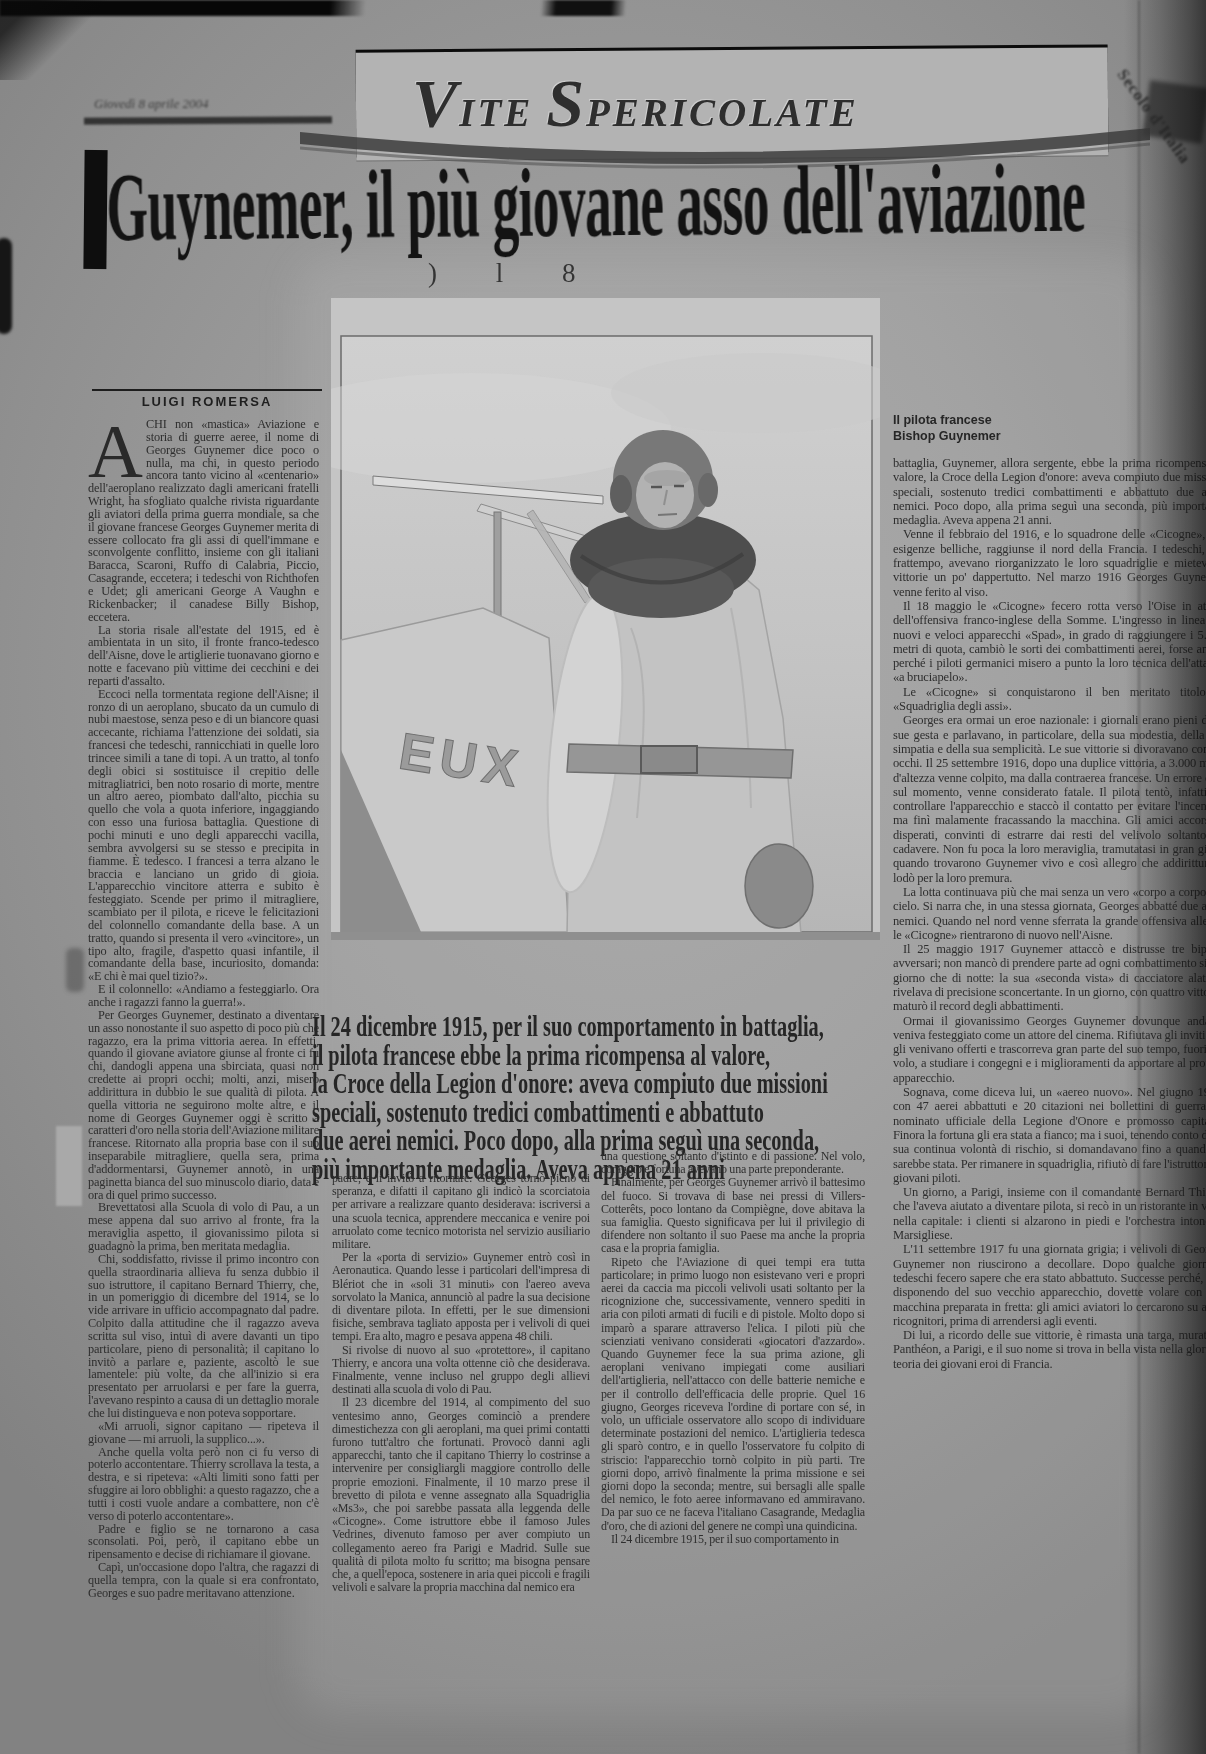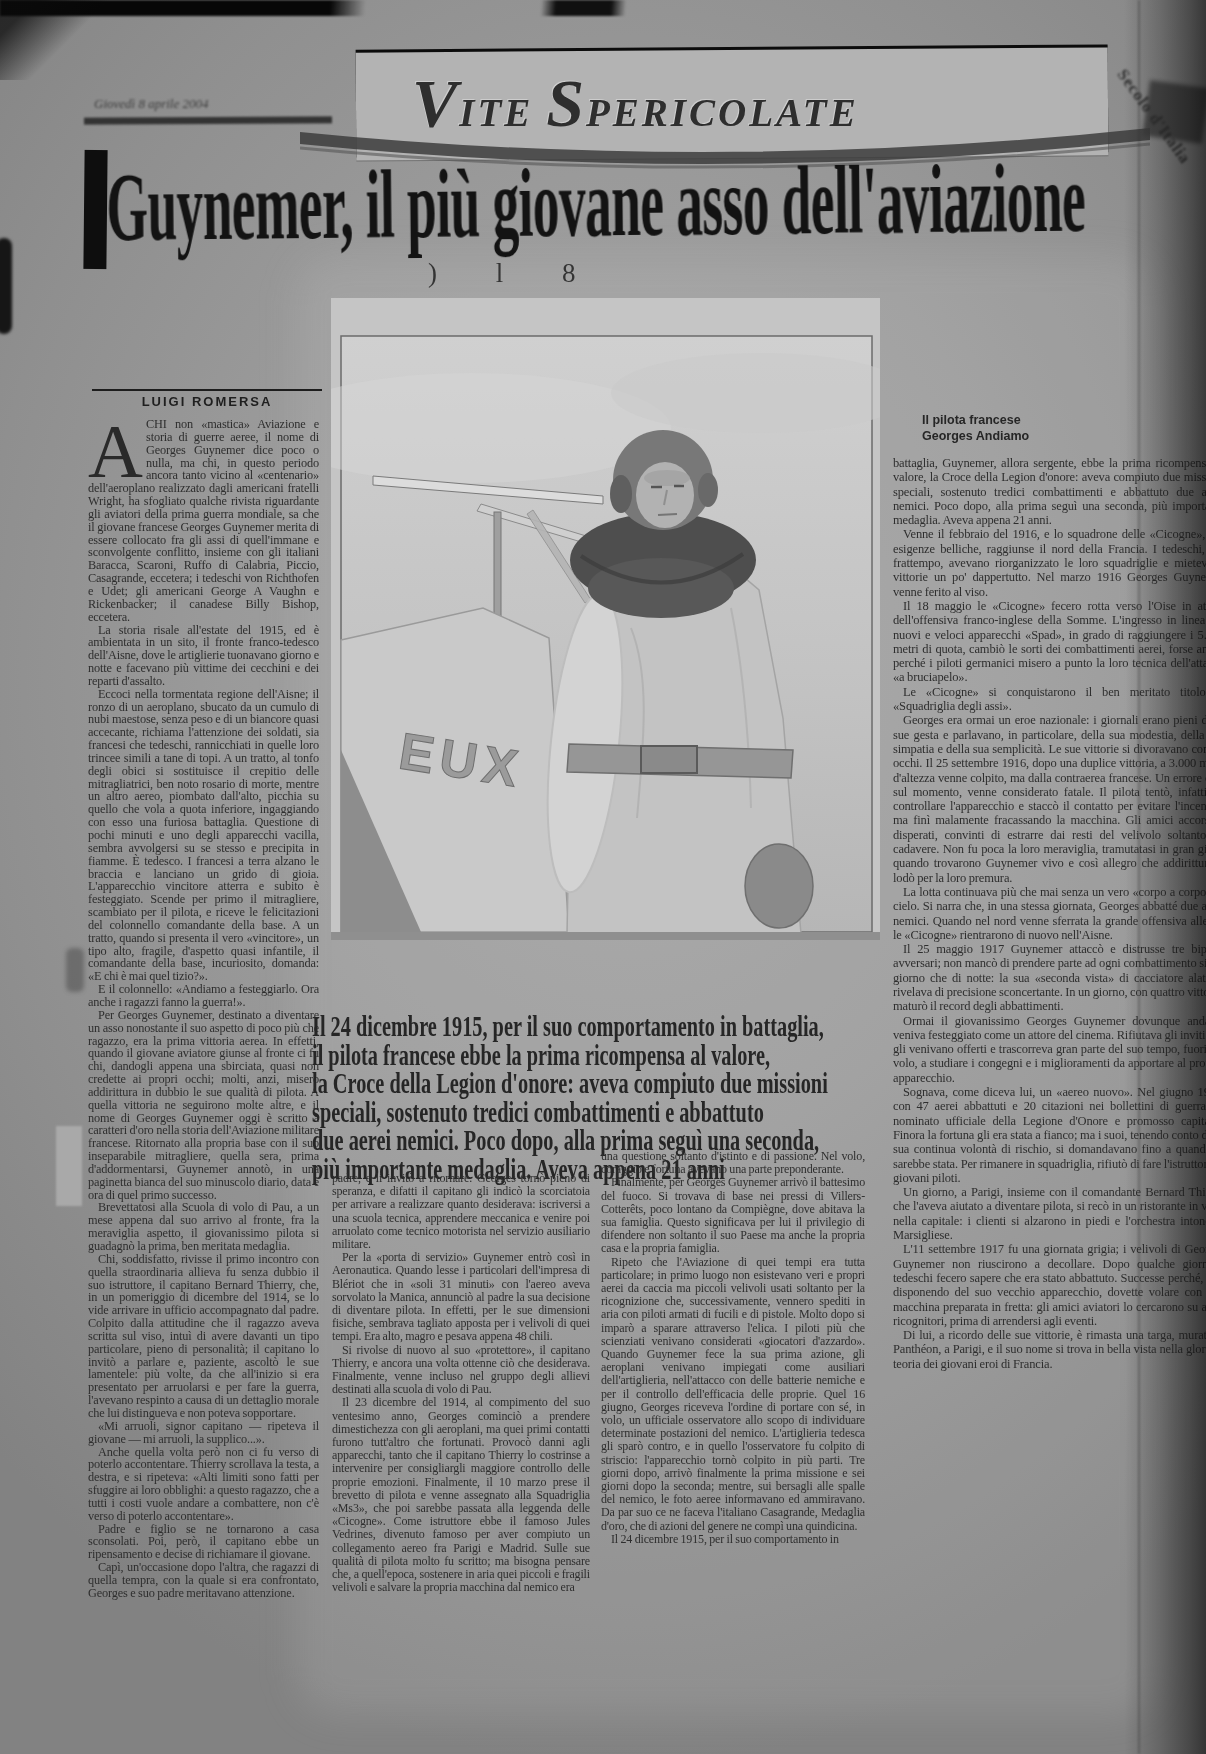--- a/index.html
+++ b/index.html
@@ -54,21 +54,21 @@
   .col1{left:88px;top:418px;width:231px;height:1284px;font-size:12.3px;line-height:12.85px;}
   .col2{left:332px;top:1150px;width:258px;height:548px;font-size:12px;line-height:13.2px;margin-top:22px;}
   .col3{left:601px;top:1150px;width:264px;height:452px;font-size:12px;line-height:13.2px;}
   .colR{left:893px;top:456px;width:332px;height:1298px;font-size:12.5px;line-height:14.3px;}
   .dropcap{float:left;font-size:76px;line-height:62px;width:54px;color:#2a2a2a;font-weight:normal;
     margin:2px 4px 0 0;}
   
   .photo{left:331px;top:298px;width:549px;height:642px;}
   .overlay-marks{left:428px;top:258px;font-size:27px;color:rgba(25,25,25,.8);letter-spacing:26px;filter:blur(.5px);}
   .caption{left:893px;top:412px;width:240px;font-family:"Liberation Sans",sans-serif;font-weight:bold;
-    font-size:12.5px;line-height:16px;color:#262626;filter:blur(.35px);margin-left:29px;}
+    font-size:12.5px;line-height:16px;color:#262626;filter:blur(.35px);}
   
   .pullquote{left:312px;top:1012px;width:880px;color:#262626;filter:blur(.35px);}
   .pullquote .pq-line{white-space:nowrap;font-weight:bold;font-size:29px;line-height:28.6px;
     transform:scaleX(.70);transform-origin:left top;letter-spacing:0;}
 </style>
 </head>
 <body>
 
 <div id="page">
 
@@ -153,21 +153,21 @@
         <path d="M320,189 L331,189 M343,188 L353,188" stroke="#555555" stroke-width="2.5"></path>
         <path d="M336,192 L333,207" stroke="#8f8f8f" stroke-width="2"></path>
         <path d="M327,217 L346,216" stroke="#757575" stroke-width="2"></path>
         <ellipse cx="448" cy="588" rx="34" ry="42" fill="#8a8a8a" stroke="#6f6f6f" stroke-width="1.5"></ellipse>
       </g>
       <rect x="0" y="634" width="549" height="8" fill="#8f8f8f"></rect>
     </svg>
   </div>
   <div class="abs caption">
     <div>Il pilota francese</div>
-    <div>Georges Andiamo</div>
+    <div>Bishop Guynemer</div>
   </div>
 
   <div class="abs col colR">
     <p class="noindent">battaglia, Guynemer, allora sergente, ebbe la prima ricompensa al valore, la Croce della Legion d'onore: aveva compiuto due missioni speciali, sostenuto tredici combattimenti e abbattuto due aerei nemici. Poco dopo, alla prima seguì una seconda, più importante medaglia. Aveva appena 21 anni.</p>
     <p>Venne il febbraio del 1916, e lo squadrone delle «Cicogne», per esigenze belliche, raggiunse il nord della Francia. I tedeschi, nel frattempo, avevano riorganizzato le loro squadriglie e mietevano vittorie un po' dappertutto. Nel marzo 1916 Georges Guynemer venne ferito al viso.</p>
     <p>Il 18 maggio le «Cicogne» fecero rotta verso l'Oise in attesa dell'offensiva franco-inglese della Somme. L'ingresso in linea dei nuovi e veloci apparecchi «Spad», in grado di raggiungere i 5.000 metri di quota, cambiò le sorti dei combattimenti aerei, forse anche perché i piloti germanici misero a punto la loro tecnica dell'attacco «a bruciapelo».</p>
     <p>Le «Cicogne» si conquistarono il ben meritato titolo di «Squadriglia degli assi».</p>
     <p>Georges era ormai un eroe nazionale: i giornali erano pieni delle sue gesta e parlavano, in particolare, della sua modestia, della sua simpatia e della sua semplicità. Le sue vittorie si divoravano con gli occhi. Il 25 settembre 1916, dopo una duplice vittoria, a 3.000 metri d'altezza venne colpito, ma dalla contraerea francese. Un errore che, sul momento, venne considerato fatale. Il pilota tentò, infatti, di controllare l'apparecchio e staccò il contatto per evitare l'incendio, ma finì malamente fracassando la macchina. Gli amici accorsero disperati, convinti di estrarre dai resti del velivolo soltanto un cadavere. Non fu poca la loro meraviglia, tramutatasi in gran gioia, quando trovarono Guynemer vivo e così allegro che addirittura li lodò per la loro premura.</p>
     <p>La lotta continuava più che mai senza un vero «corpo a corpo» in cielo. Si narra che, in una stessa giornata, Georges abbatté due aerei nemici. Quando nel nord venne sferrata la grande offensiva alleata, le «Cicogne» rientrarono di nuovo nell'Aisne.</p>
     <p>Il 25 maggio 1917 Guynemer attaccò e distrusse tre biplani avversari; non mancò di prendere parte ad ogni combattimento sia di giorno che di notte: la sua «seconda vista» di cacciatore alato si rivelava di precisione sconcertante. In un giorno, con quattro vittorie, maturò il record degli abbattimenti.</p>

